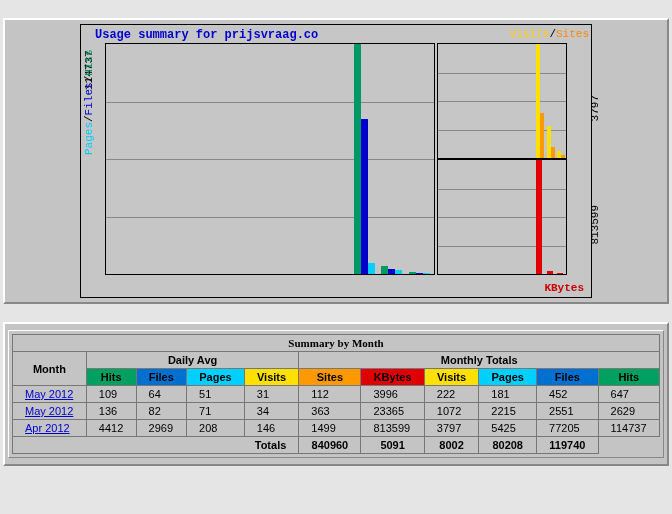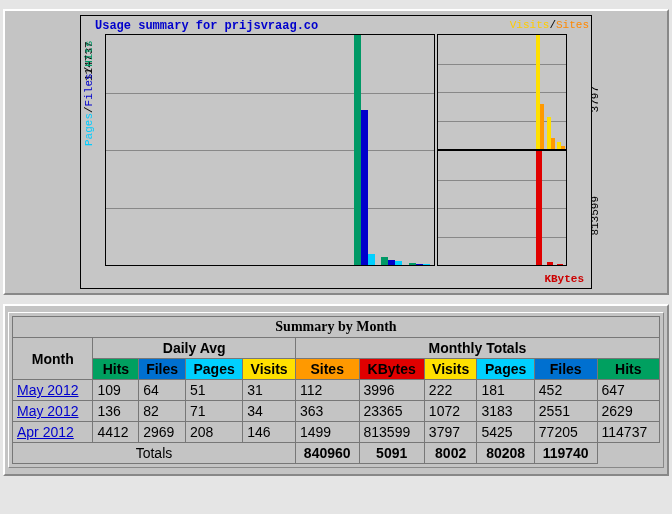--- a/index.html
+++ b/index.html
@@ -10,21 +10,21 @@
     font-family: Verdana, Geneva, sans-serif;
     font-size: 11px;
     width: 672px;
   }
   .outer-frame {
     background: #c4c4c4;
     border-top: 2px solid #fff;
     border-left: 2px solid #fff;
     border-bottom: 2px solid #888;
     border-right: 2px solid #888;
-    margin: 9px auto;
+    margin: 18px auto;
     padding: 2px;
     width: 666px;
   }
   .chart-panel {
     width: 512px;
     height: 274px;
     margin: 2px auto;
     background: #c6c6c6;
     border: 1px solid #000;
     position: relative;
@@ -88,41 +88,41 @@
     background: #c4c4c4;
     padding: 3px;
   }
   table.sum {
     width: 100%;
     border-collapse: collapse;
     background: #c4c4c4;
   }
   table.sum th, table.sum td {
     border: 1px solid #777;
-    padding: 2px 4px;
-    font-size: 14px;
+    padding: 2px 12px;
+    font-size: 11px;
   }
   .title-row th {
     text-align: center;
     font-family: "Times New Roman", serif;
     font-size: 16px;
     font-weight: bold;
     padding: 4px;
   }
   .hdr { font-weight: bold; text-align: center; }
   .bg-green { background:#00a060; color:#000; }
   .bg-blue { background:#0070d0; color:#000; }
   .bg-cyan { background:#00d0ff; color:#000; }
   .bg-yellow { background:#ffe000; color:#000; }
   .bg-orange { background:#ff9900; color:#000; }
   .bg-red { background:#e00000; color:#000; }
   td.num { text-align: left; }
   td.month { text-align: left; }
   td.month a { color: #0000cc; text-decoration: underline; }
-  .totals-label { font-weight: normal; text-align: center; }
+  .totals-label { font-weight: bold; text-align: right; }
   .totals-val { font-weight: bold; text-align: center; }
 </style>
 </head>
 <body>
 
 <div class="outer-frame">
   <div class="chart-panel">
     <div class="chart-title">Usage summary for prijsvraag.co</div>
     <div class="left-num">114737</div>
     <div class="left-axis-label" id="left-axis"><span class="c-cyan">Pages</span><span class="">/</span><span class="c-blue">Files</span><span class="">/</span><span class="c-green">Hits</span></div>
@@ -208,21 +208,21 @@
           </tr>
           <tr>
             <td class="month"><a href="#">May 2012</a></td>
             <td class="num">136</td>
             <td class="num">82</td>
             <td class="num">71</td>
             <td class="num">34</td>
             <td class="num">363</td>
             <td class="num">23365</td>
             <td class="num">1072</td>
-            <td class="num">3183</td>
+            <td class="num">2215</td>
             <td class="num">2551</td>
             <td class="num">2629</td>
           </tr>
           <tr>
             <td class="month"><a href="#">Apr 2012</a></td>
             <td class="num">4412</td>
             <td class="num">2969</td>
             <td class="num">208</td>
             <td class="num">146</td>
             <td class="num">1499</td>

